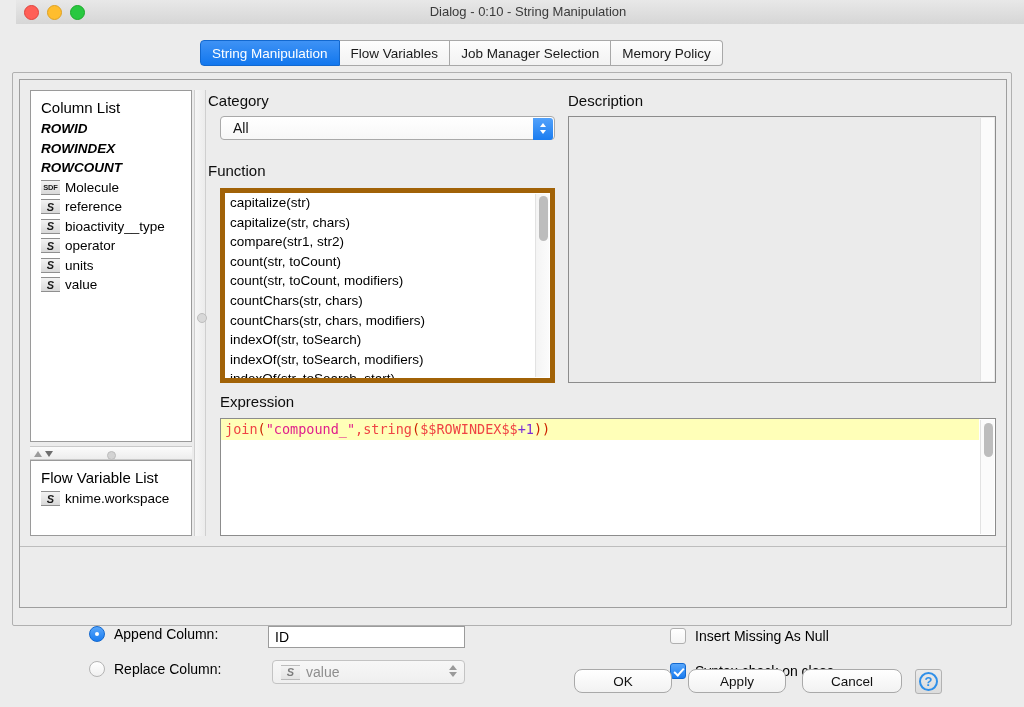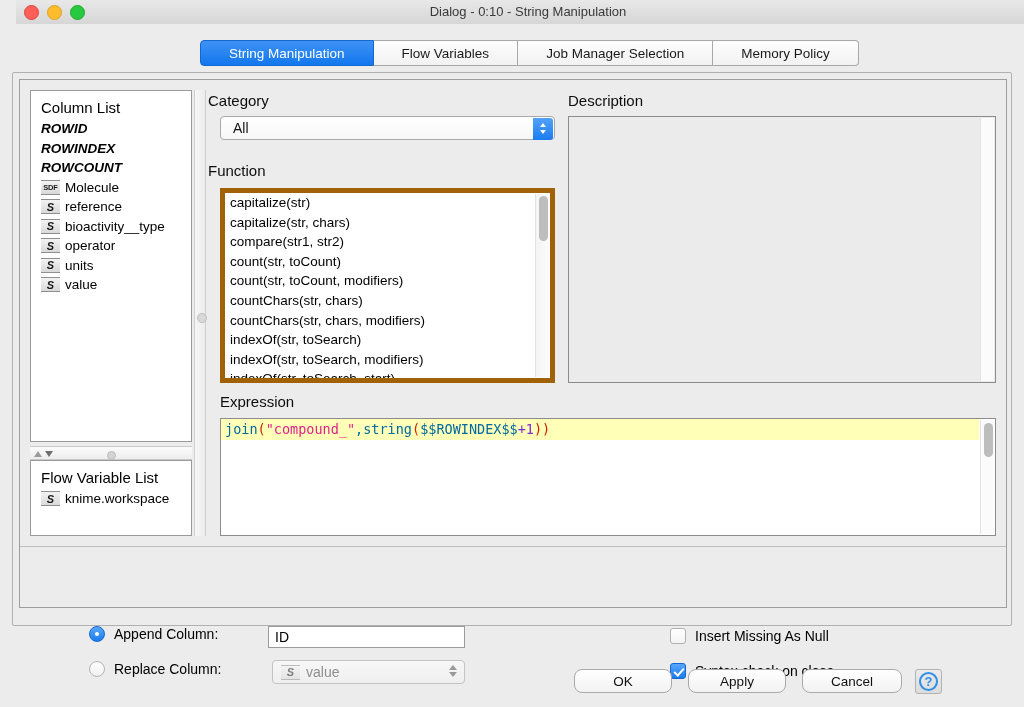--- a/index.html
+++ b/index.html
@@ -25,21 +25,21 @@
   .l-max{background:#28c840;border:1px solid #1aab29;}
   .title-text{
     position:absolute;left:0;top:0;width:1024px;height:24px;
     line-height:24px;text-align:center;font-size:13px;color:#3a3a3a;
   }
 
   
   .tabstrip{position:absolute;left:0;top:24px;width:1024px;height:42px;background:#ececec;}
   .tabs{position:absolute;left:200px;top:16px;display:flex;}
   .tab{
-    height:26px;line-height:26px;padding:0 28px;
+    height:26px;line-height:26px;padding:0 11px;
     border:1px solid #a8a8a8;border-left-width:0;
     background:linear-gradient(to bottom,#fdfdfd,#f2f2f2);
     font-size:13.5px;color:#1a1a1a;white-space:nowrap;
     box-sizing:border-box;
   }
   .tab:first-child{border-left-width:1px;border-top-left-radius:4px;border-bottom-left-radius:4px;}
   .tab:last-child{border-top-right-radius:4px;border-bottom-right-radius:4px;}
   .tab.active{
     background:linear-gradient(to bottom,#3e92f5,#1277ee);
     color:#fff;border-color:#1268cf;
@@ -148,21 +148,21 @@
   .expbox{
     position:absolute;left:200px;top:338px;width:776px;height:118px;
     background:#fff;border:1px solid #8c8c8c;box-sizing:border-box;overflow:hidden;
   }
   .expline{
     position:absolute;left:0;top:0;right:16px;height:21px;line-height:21px;
     background:#ffffb8;padding-left:4px;
     font-family:"DejaVu Sans Mono","Liberation Mono",monospace;font-size:13.5px;
     white-space:nowrap;
   }
-  .tk-fn{color:#0369a1;}
+  .tk-fn{color:#ef4444;}
   .tk-paren{color:#cc2200;}
   .tk-str{color:#e0208c;}
   .tk-num{color:#7b2fd6;}
   .tk-op{color:#7b2fd6;}
 
   
   .optbar{
     position:absolute;left:0;top:466px;width:986px;height:61px;
     border-top:1px solid #bdbdbd;background:#ececec;box-sizing:border-box;
   }

